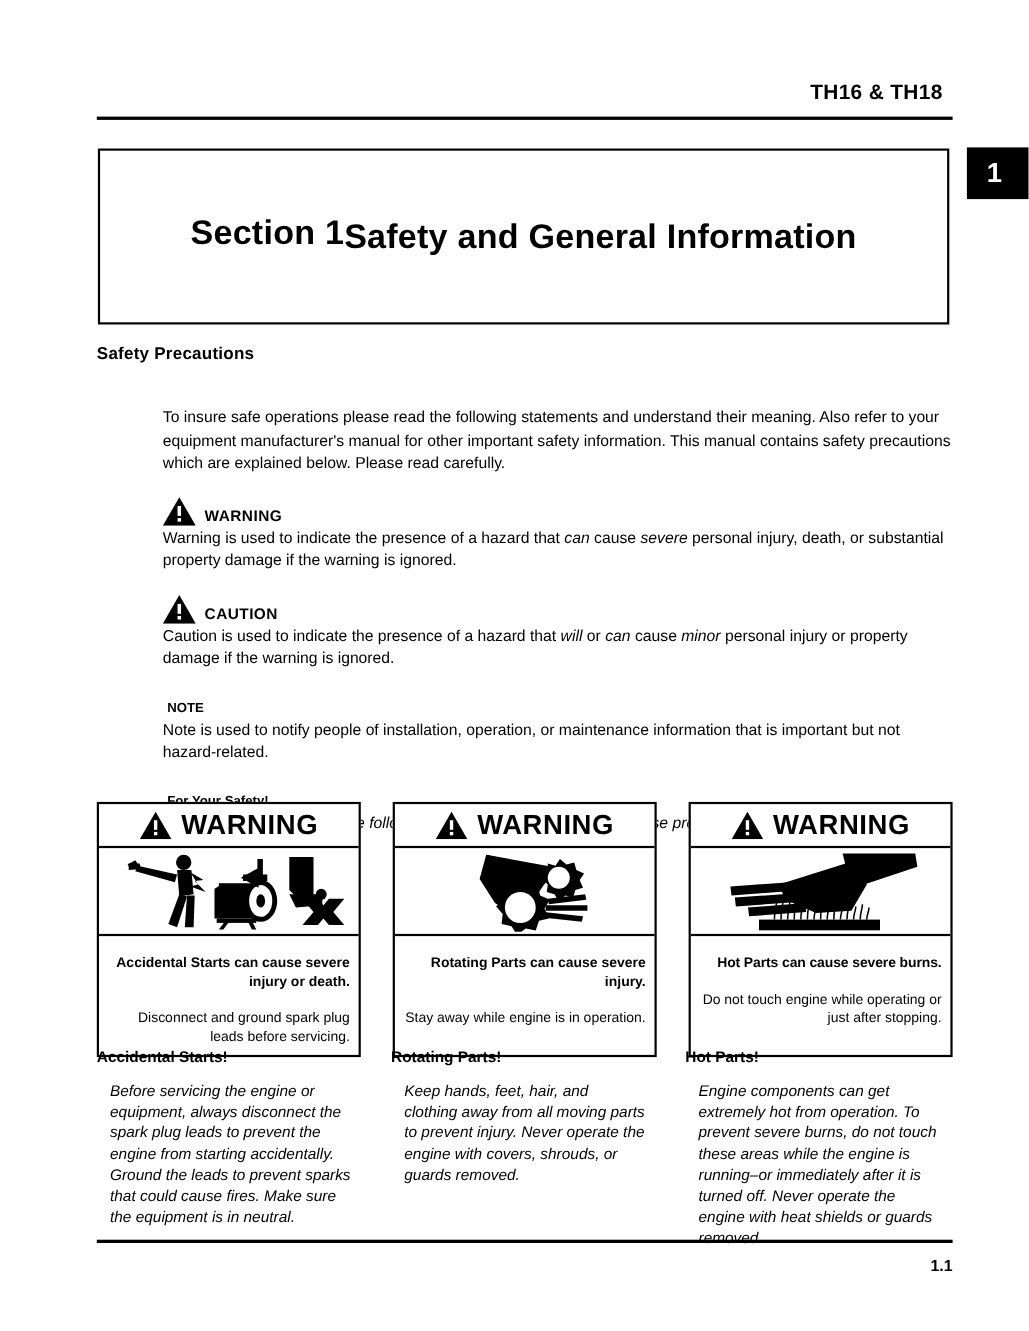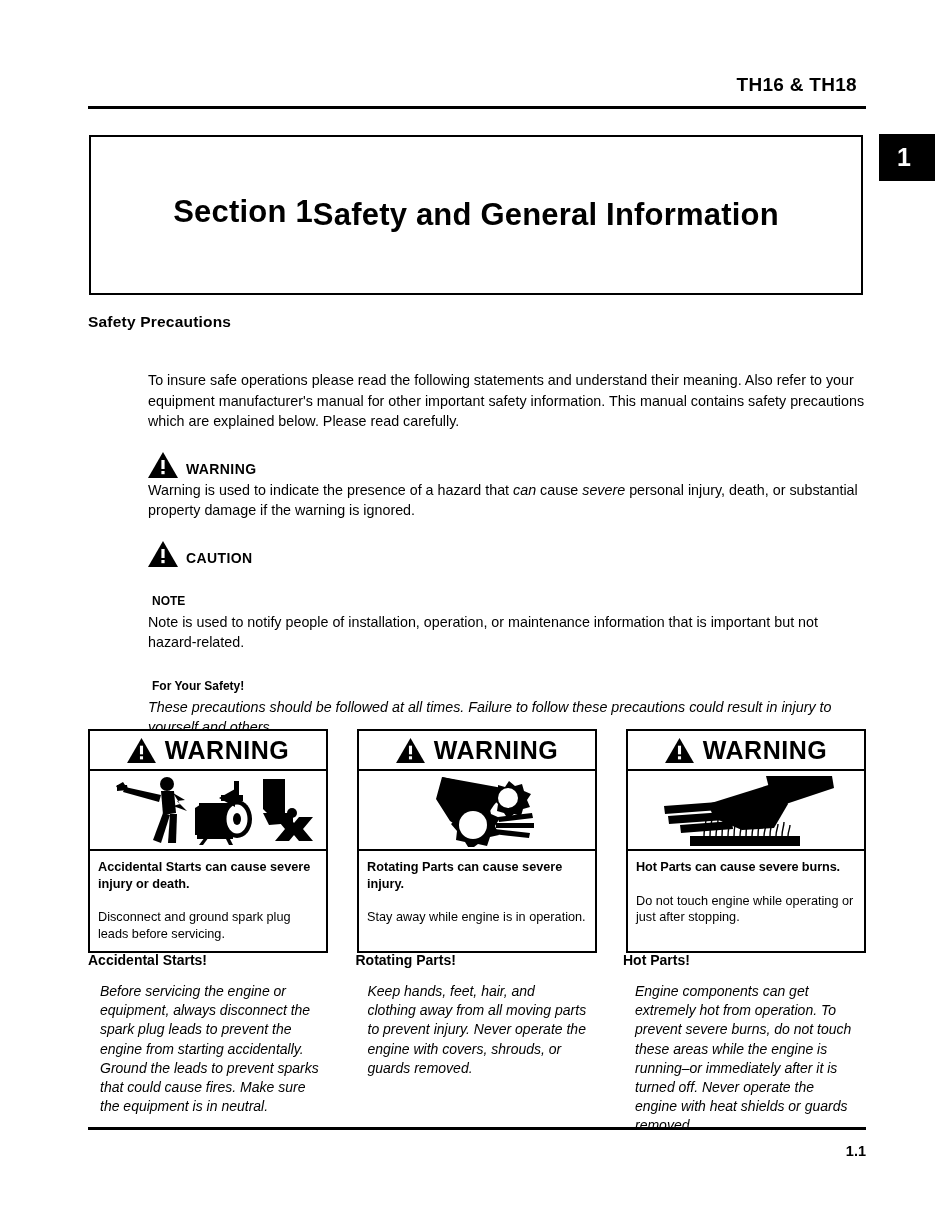--- a/index.html
+++ b/index.html
@@ -165,21 +165,22 @@
   }
   .panel-pict {
     border-bottom: 2px solid #000;
     height: 78px;
     display: flex;
     align-items: center;
     justify-content: center;
     overflow: hidden;
   }
   .panel-body {
-    padding: 8px 8px 9px 8px;
+    padding: 16px 8px 9px 8px;
+    text-align: right;
   }
   .panel-body .b1 {
     font-size: 12.7px;
     font-weight: bold;
     line-height: 16.5px;
     margin: 0;
   }
   .panel-body .b2 {
     font-size: 12.7px;
     line-height: 16.5px;
@@ -267,20 +268,21 @@
     <div class="alert-label-row">
       <span class="tri-wrap">
         <svg width="30" height="26" viewBox="0 0 30 26" aria-hidden="true">
           <path d="M15 0 L30 26 L0 26 Z" fill="#000"></path>
           <rect x="13.4" y="8" width="3.2" height="9" fill="#fff"></rect>
           <rect x="13.4" y="19" width="3.2" height="3.2" fill="#fff"></rect>
         </svg>
       </span>
       <span class="alert-label">CAUTION</span>
     </div>
+    <p class="para"><span>Caution is used to indicate the presence of a hazard that </span><em class="ital">will</em><span> or </span><em class="ital">can</em><span> cause </span><em class="ital">minor</em><span> personal injury or property damage if the warning is ignored.</span></p>
 
     <p class="sub-head spaced">NOTE</p>
     <p class="para tight">Note is used to notify people of installation, operation, or maintenance information that is important but not hazard-related.</p>
 
     <p class="sub-head spaced">For Your Safety!</p>
     <p class="para tight ital">These precautions should be followed at all times. Failure to follow these precautions could result in injury to yourself and others.</p>
   </div>
 
   <div class="panels">
 

